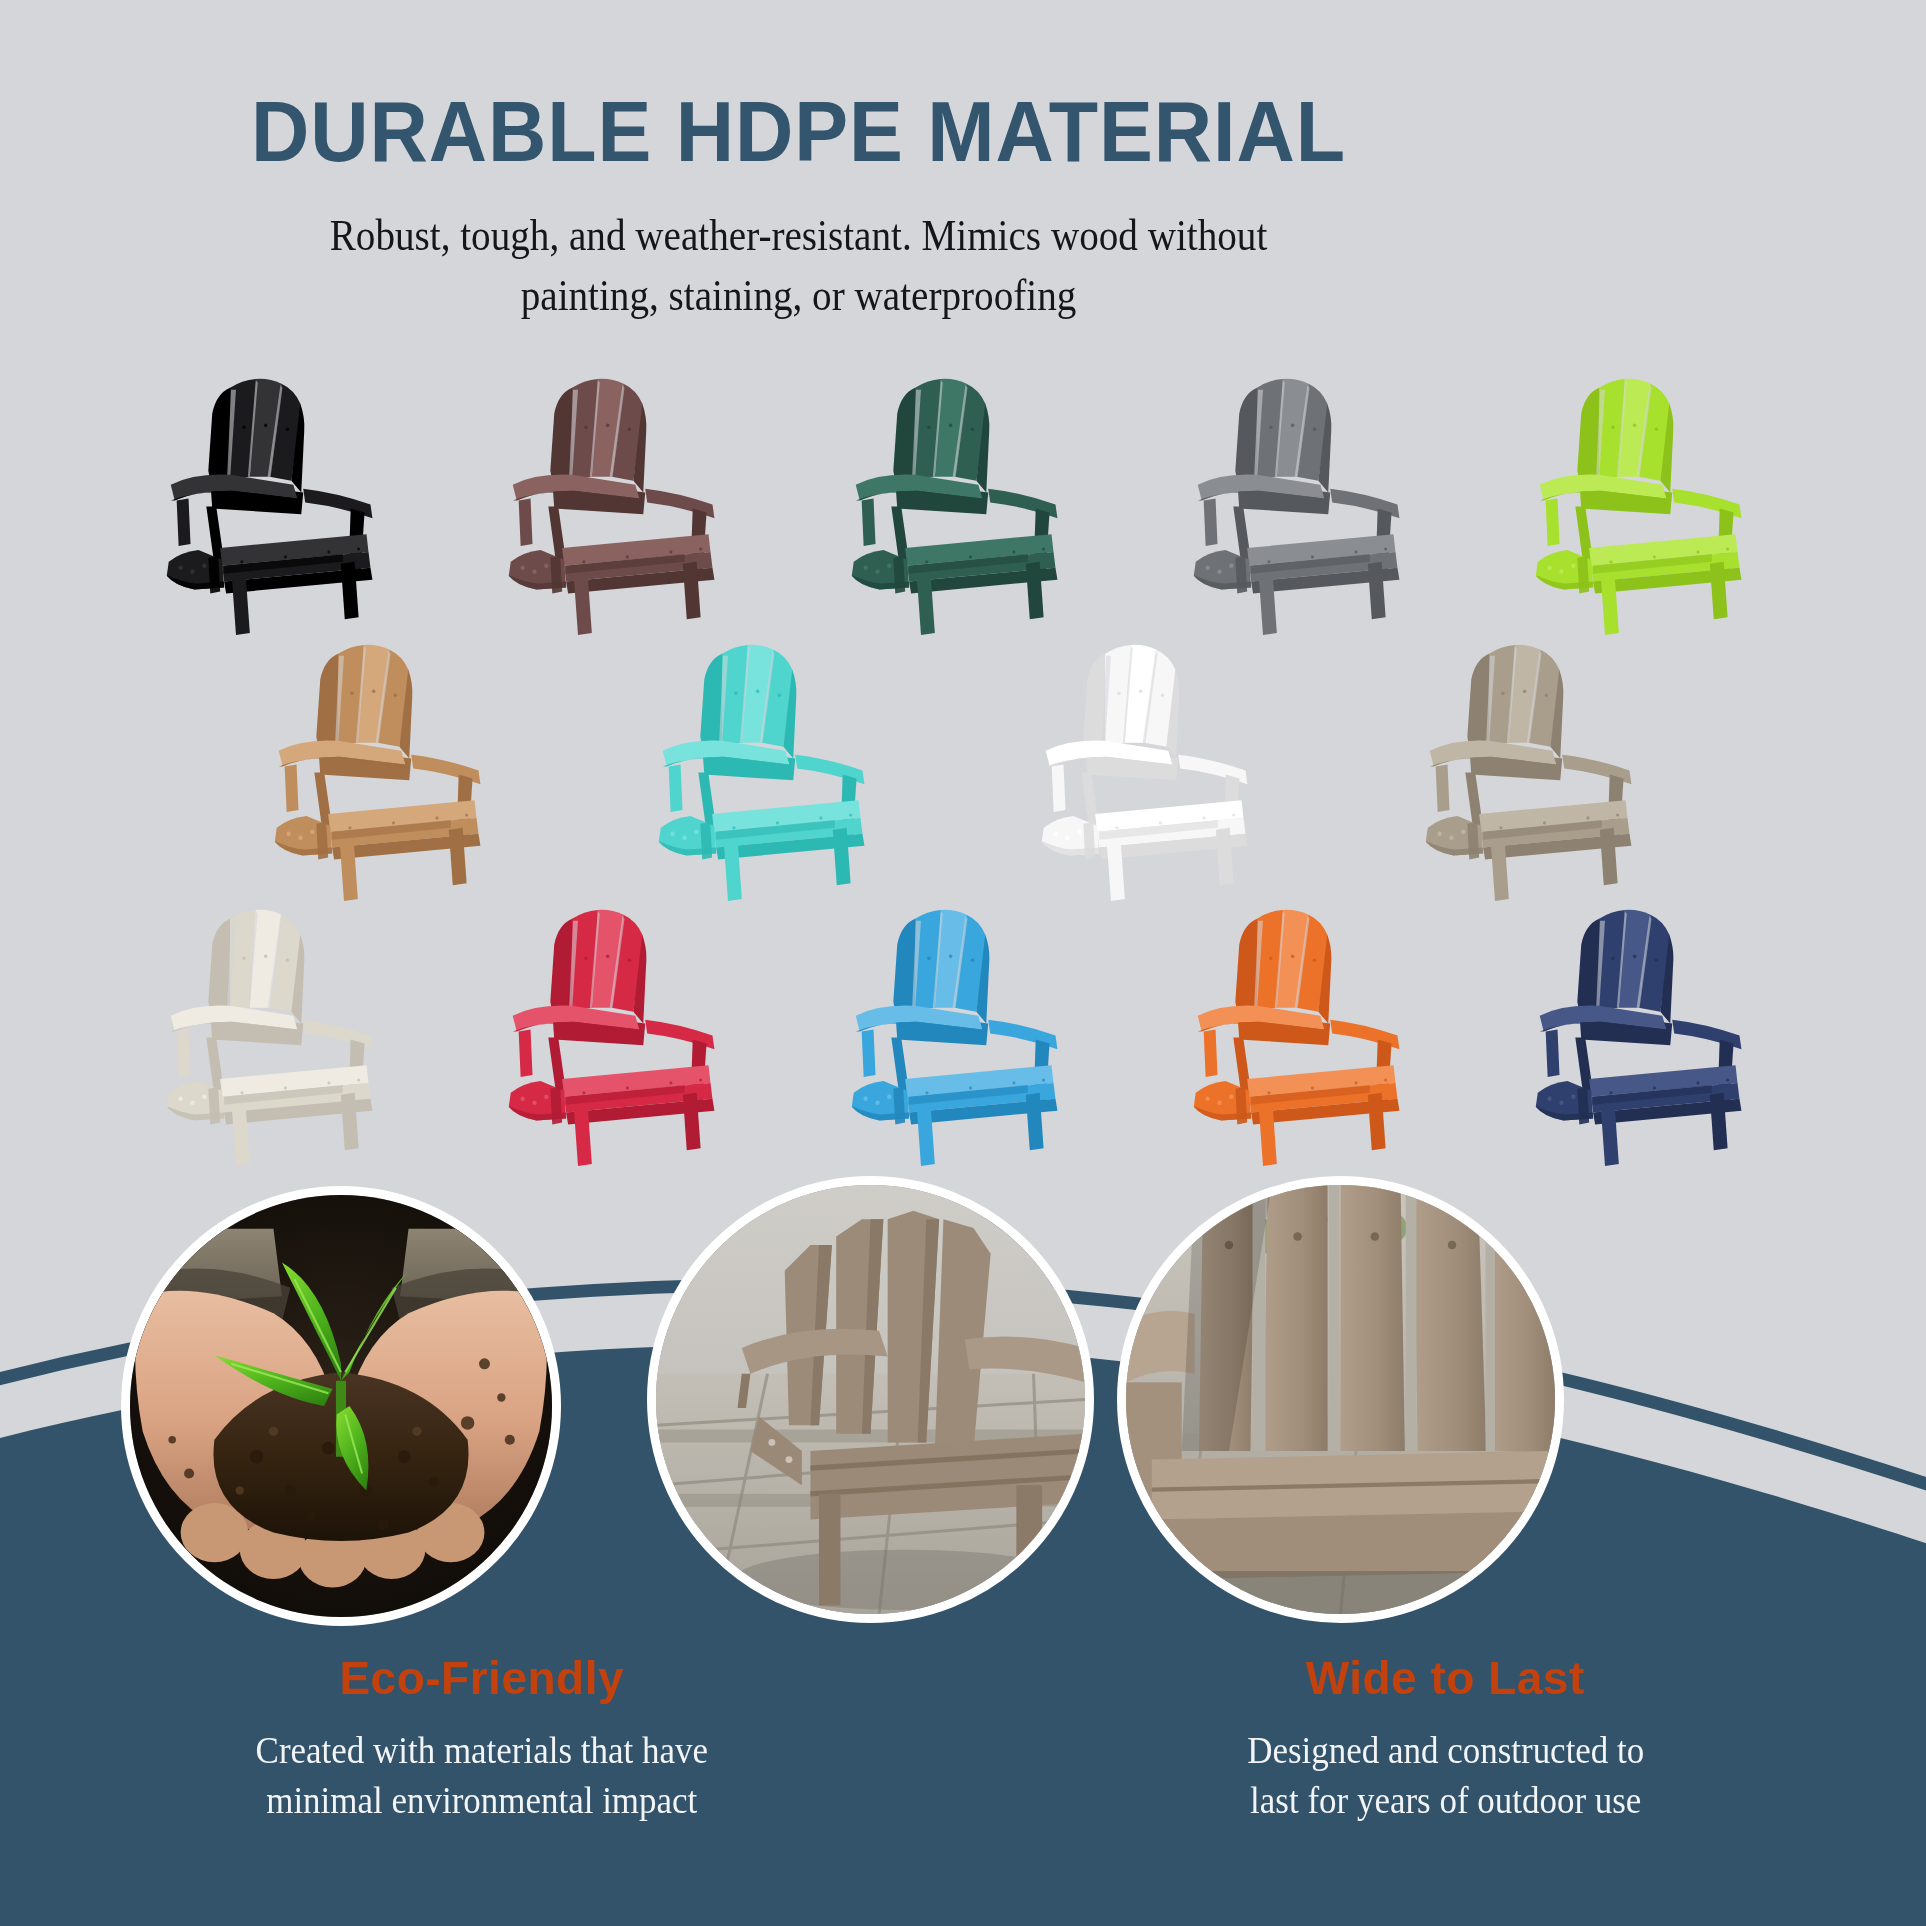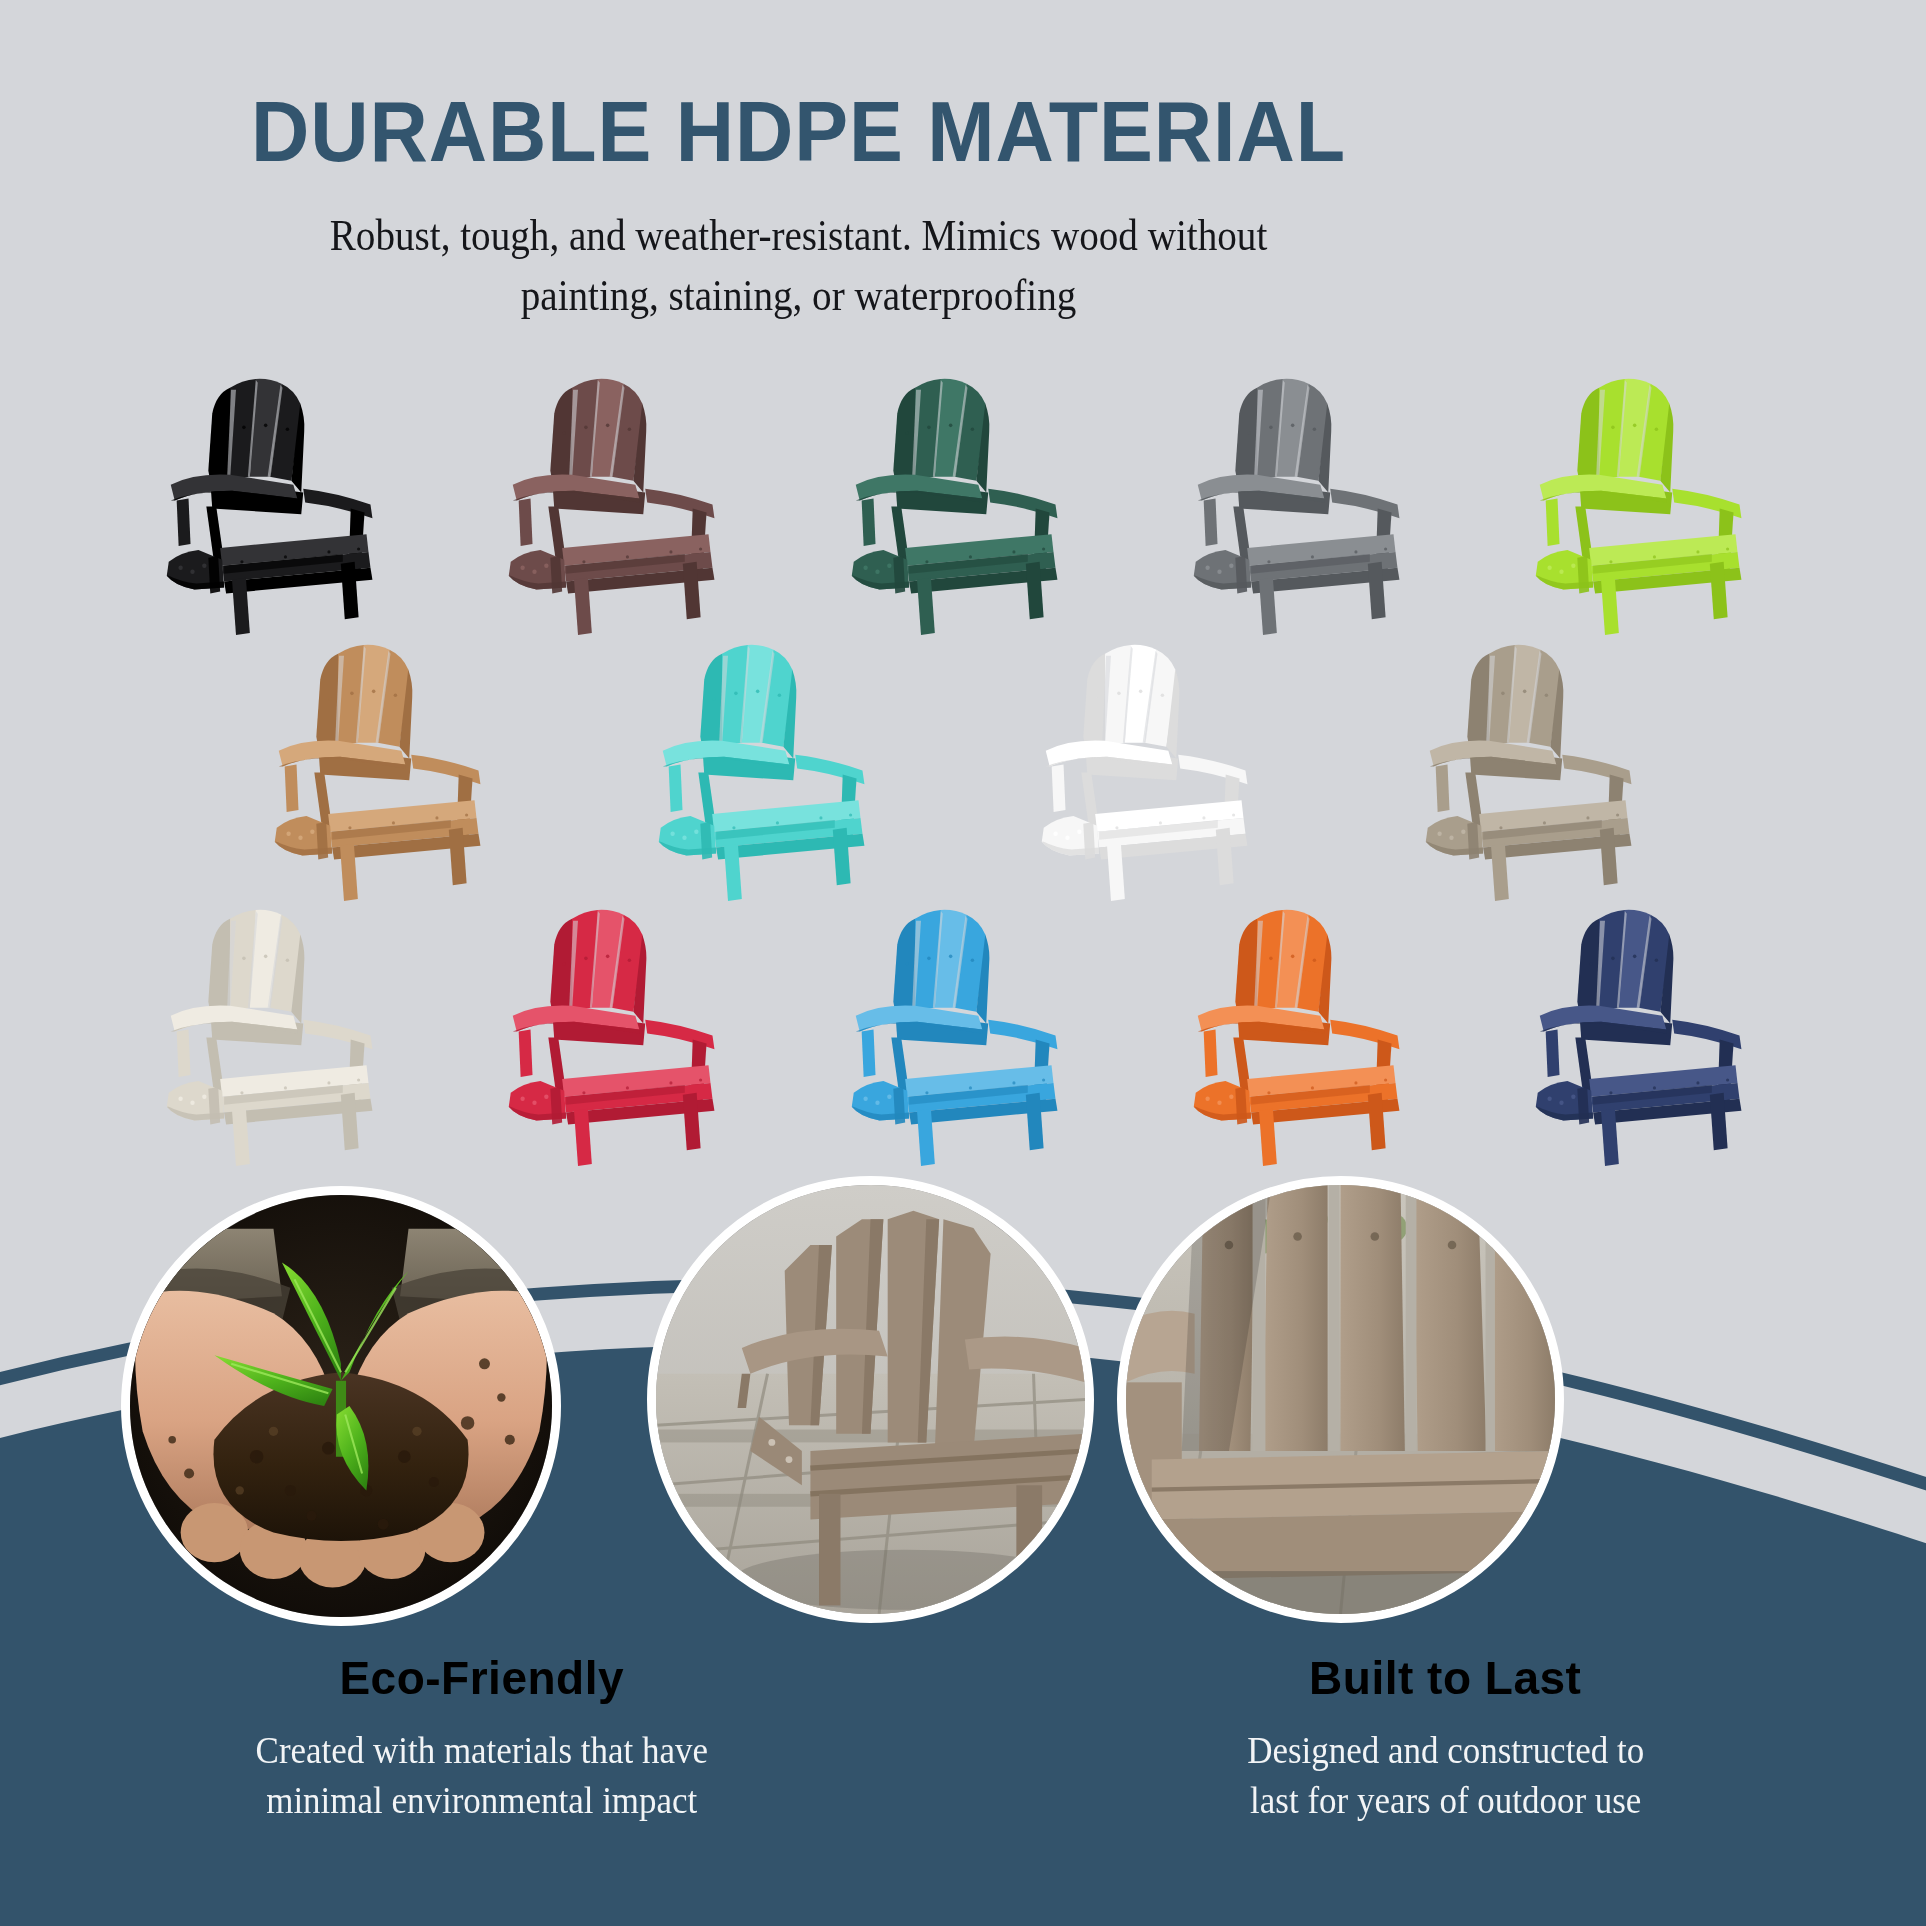--- a/index.html
+++ b/index.html
@@ -69,21 +69,21 @@
   
   #features{
     position:absolute; left:0; top:1651px; width:1927px;
     display:flex;
   }
   .feature{ flex:1 1 0; text-align:center; padding:0 18px; }
   .feature-title{
     font-family:"Liberation Sans Narrow","Liberation Sans",sans-serif;
     font-weight:bold;
     font-size:46px;
-    color:#000000;
+    color:#c2410c;
     letter-spacing:0.5px;
   }
   .feature-desc{
     margin-top:20px;
     font-family:"Liberation Serif","DejaVu Serif",serif;
     font-size:38px;
     line-height:1.32;
     color:#f2f4f6;
     transform:scaleX(0.92);
   }
@@ -1046,20 +1046,20 @@
 
 <div id="features">
   <div class="feature">
     <div class="feature-title">Eco-Friendly</div>
     <div class="feature-desc">
       <span>Created with materials that have</span>
       <span>minimal environmental impact</span>
     </div>
   </div>
   <div class="feature">
-    <div class="feature-title">Built to Last</div>
+    <div class="feature-title">Wide to Last</div>
     <div class="feature-desc">
       <span>Designed and constructed to</span>
       <span>last for years of outdoor use</span>
     </div>
   </div>
 </div>
 
 
 </body></html>

